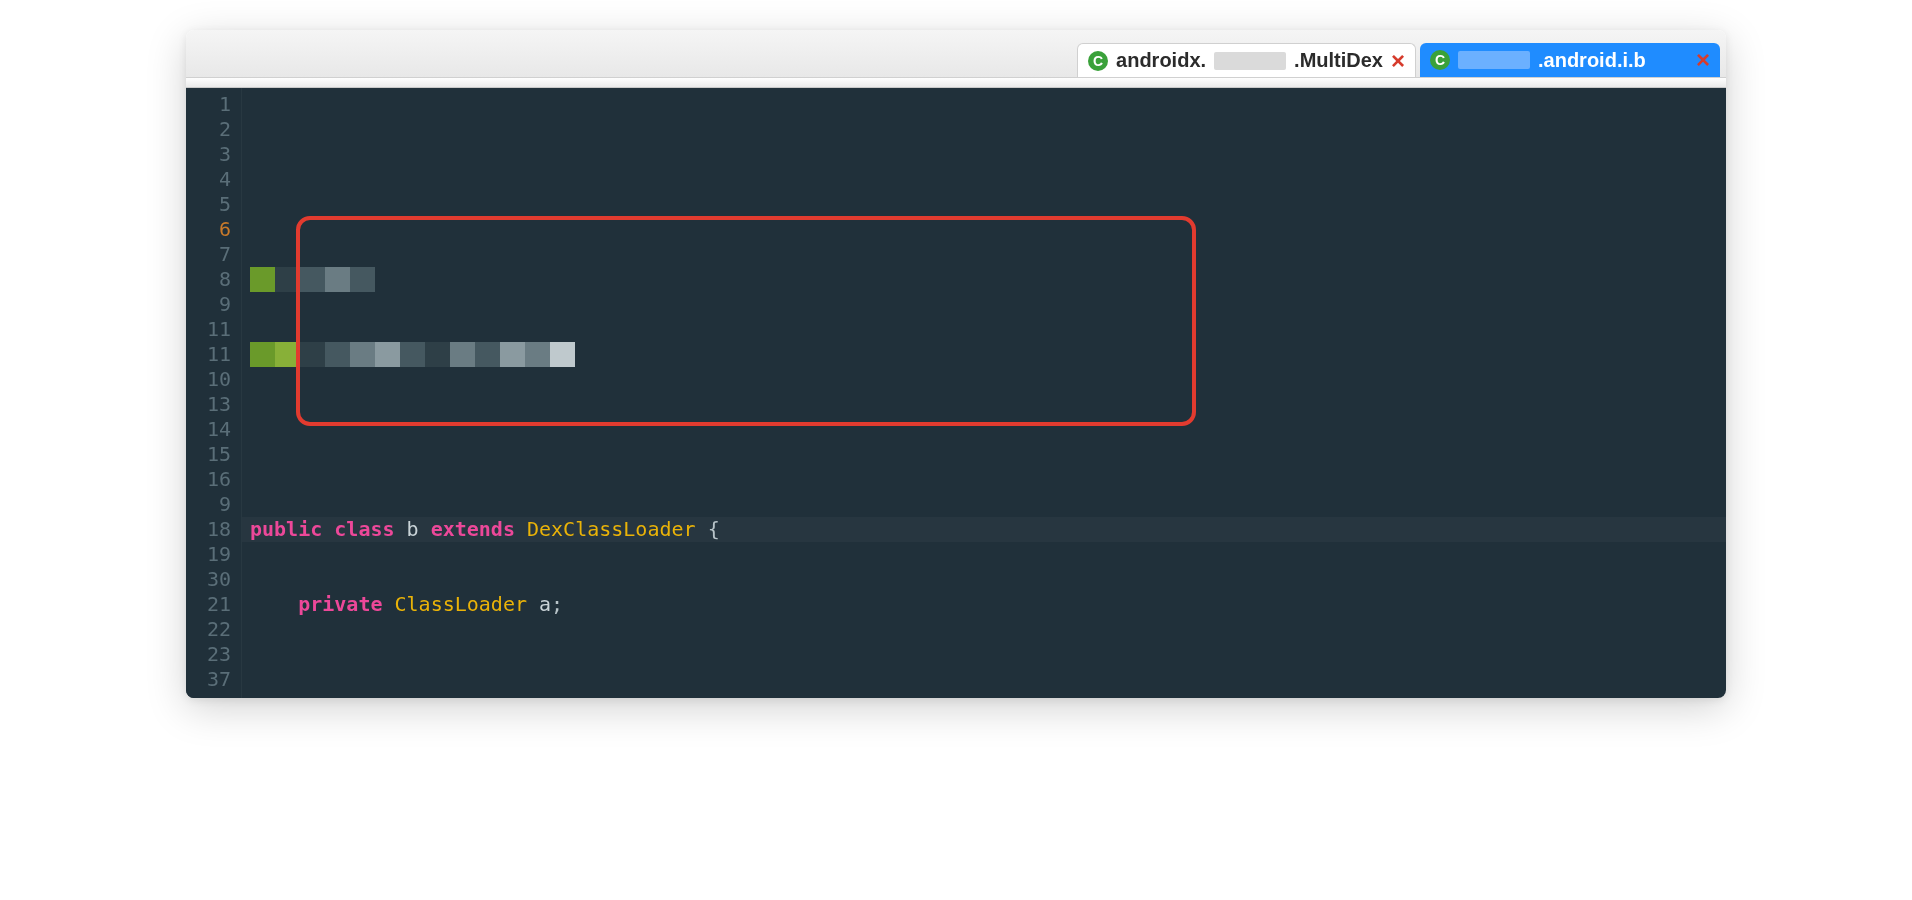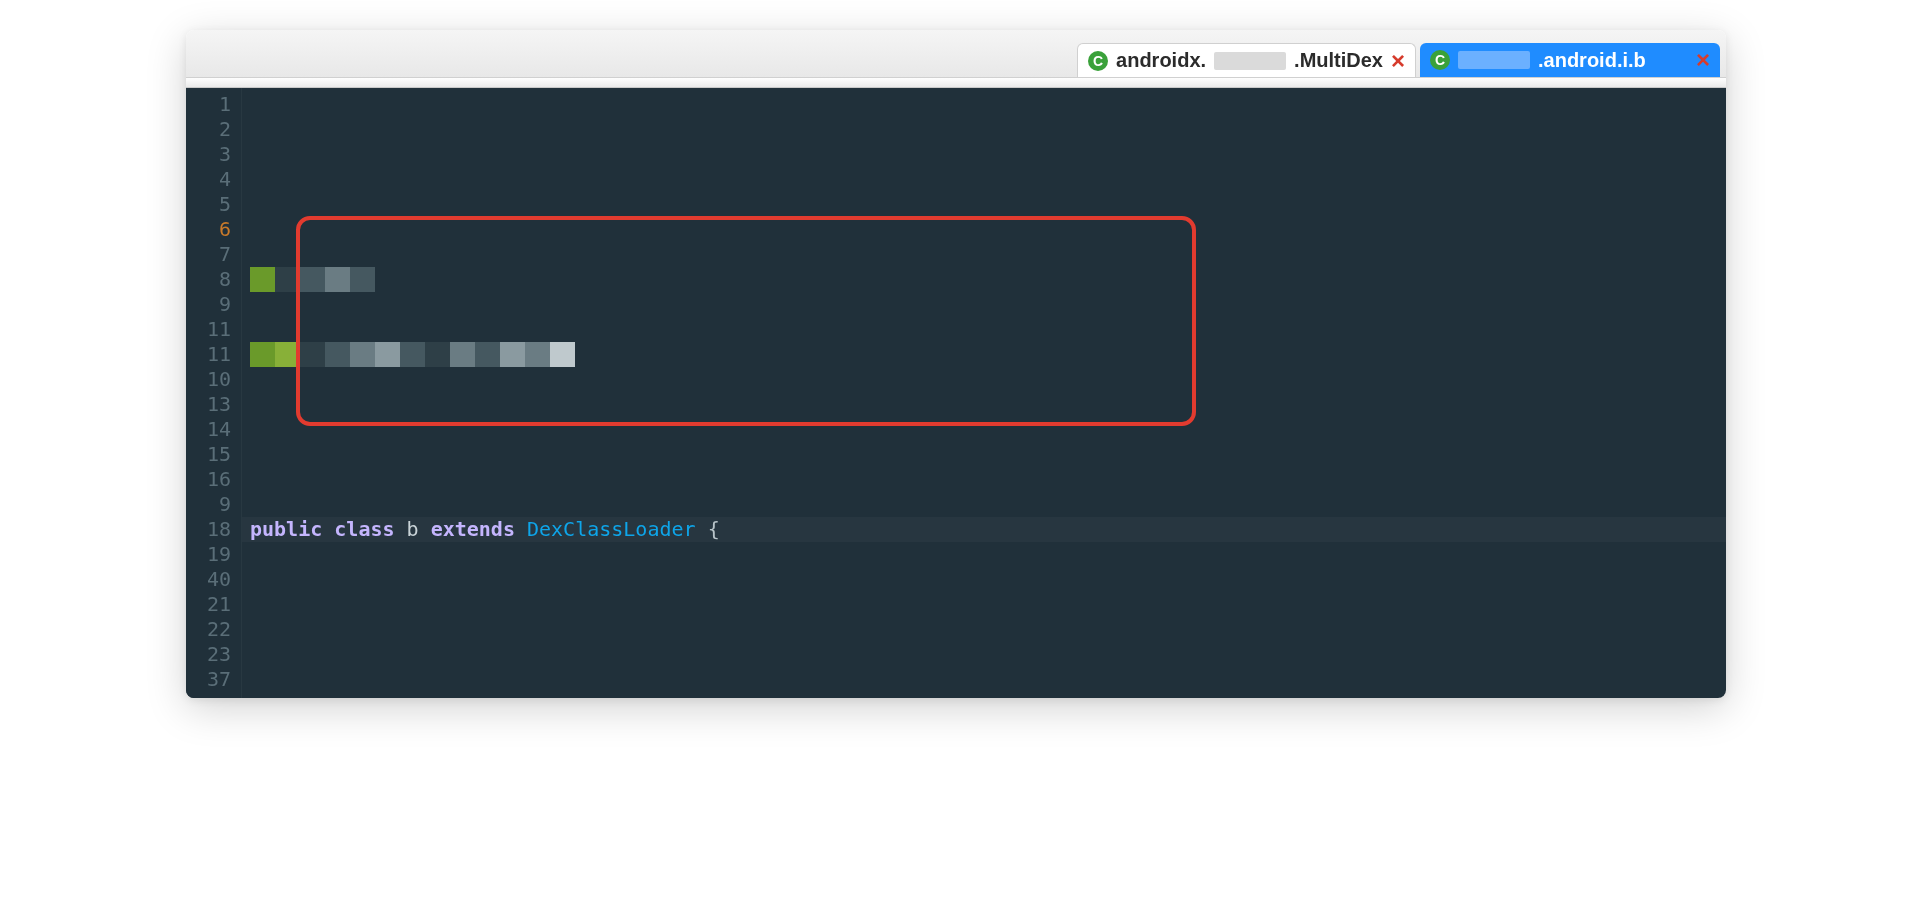--- a/index.html
+++ b/index.html
@@ -103,22 +103,22 @@
       padding-top: 4px;
       font-size: 20px;
       line-height: 25px;
       white-space: pre;
       color: #b8c4c9;
       position: relative;
     }
     .code .line { height: 25px; padding-left: 8px; position: relative; }
     .code .current-line-bg { background: rgba(255,255,255,0.03); }
 
-    .kw   { color: #c4b5fd; font-weight: 600; }
-    .type { color: #0ea5e9; text-align: center; }
+    .kw   { color: #ec4899; font-weight: 600; }
+    .type { color: #eab308; text-align: center; }
     .id   { color: #c9d3d7; }
 
     .red-box {
       position: absolute;
       left: 54px; top: 128px;
       width: 900px; height: 210px;
       border: 4px solid #e23b2f;
       border-radius: 14px;
       pointer-events: none;
     }
@@ -169,21 +169,21 @@
       <div>11</div>
       <div>11</div>
       <div>10</div>
       <div>13</div>
       <div>14</div>
       <div>15</div>
       <div>16</div>
       <div>9</div>
       <div>18</div>
       <div>19</div>
-      <div>40</div>
+      <div>30</div>
       <div>21</div>
       <div>22</div>
       <div>23</div>
       <div>37</div>
     </div>
 
     <div class="code">
       <div class="line"> </div>
       <div class="line">
         <span class="px-row" style="padding-left:0;">
@@ -191,20 +191,21 @@
         </span>
       </div>
       <div class="line">
         <span class="px-row">
           <span class="px c-g1"></span><span class="px c-g2"></span><span class="px c-dg"></span><span class="px c-mg"></span><span class="px c-lg"></span><span class="px c-vlg"></span><span class="px c-mg"></span><span class="px c-dg"></span><span class="px c-lg"></span><span class="px c-mg"></span><span class="px c-vlg"></span><span class="px c-lg"></span><span class="px c-w"></span>
         </span>
       </div>
       <div class="line"> </div>
       <div class="line"> </div>
       <div class="line current-line-bg"><span class="kw">public</span> <span class="kw">class</span> <span class="id">b</span> <span class="kw">extends</span> <span class="type">DexClassLoader</span> <span>{</span></div>
+      <div class="line">    <span class="kw">private</span> <span class="type">ClassLoader</span> <span class="id">a</span><span>;</span></div>
       <div class="line"> </div>
       
       
       
       
       
       
       
       
       

